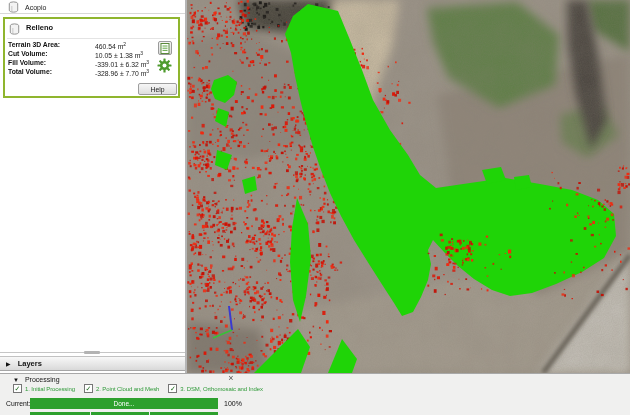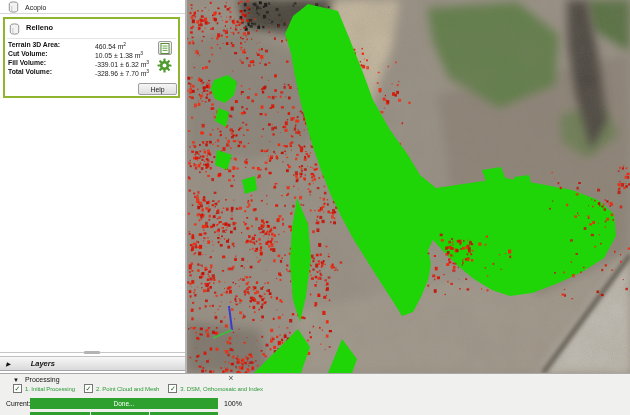--- a/index.html
+++ b/index.html
@@ -30,21 +30,21 @@
             background:linear-gradient(#f6f6f6,#dedede);border:1px solid #9e9e9e;border-radius:2px;
             font-size:6.8px;color:#222;font-family:"Liberation Sans",sans-serif;
             display:flex;align-items:center;justify-content:center;cursor:pointer;padding:0;}
 
   .splitter{position:absolute;top:349px;left:0;width:185px;height:6px;cursor:row-resize;}
   .splitter .line{position:absolute;top:3px;left:0;right:0;border-top:1px solid #c6c6c6;}
   .splitter .grip{position:absolute;left:84px;top:2px;width:16px;height:3px;background:#b3b3b3;border-radius:1px;}
 
   .layers-bar{position:absolute;top:356px;left:0;width:185px;height:15px;box-sizing:border-box;
               background:linear-gradient(#f8f8f8,#d9d9d9);border-top:1px solid #c2c2c2;border-bottom:1px solid #a6a6a6;
-              display:flex;align-items:center;gap:20px;padding-left:6px;cursor:pointer;font-style:italic;}
+              display:flex;align-items:center;gap:7px;padding-left:6px;cursor:pointer;}
   .layers-label{font-size:7.5px;font-weight:bold;color:#111;}
   .tri{font-size:6px;color:#111;line-height:6px;}
 
   
   .mapwrap{position:absolute;left:187px;top:0;width:443px;height:373px;background:#9c9489;cursor:crosshair;}
   .mapwrap svg{display:block;width:443px;height:373px;}
 
   
   .processing{position:absolute;left:0;top:373px;width:630px;height:42px;background:#f0f0ef;
               border-top:1px solid #a8a8a8;box-sizing:border-box;}

